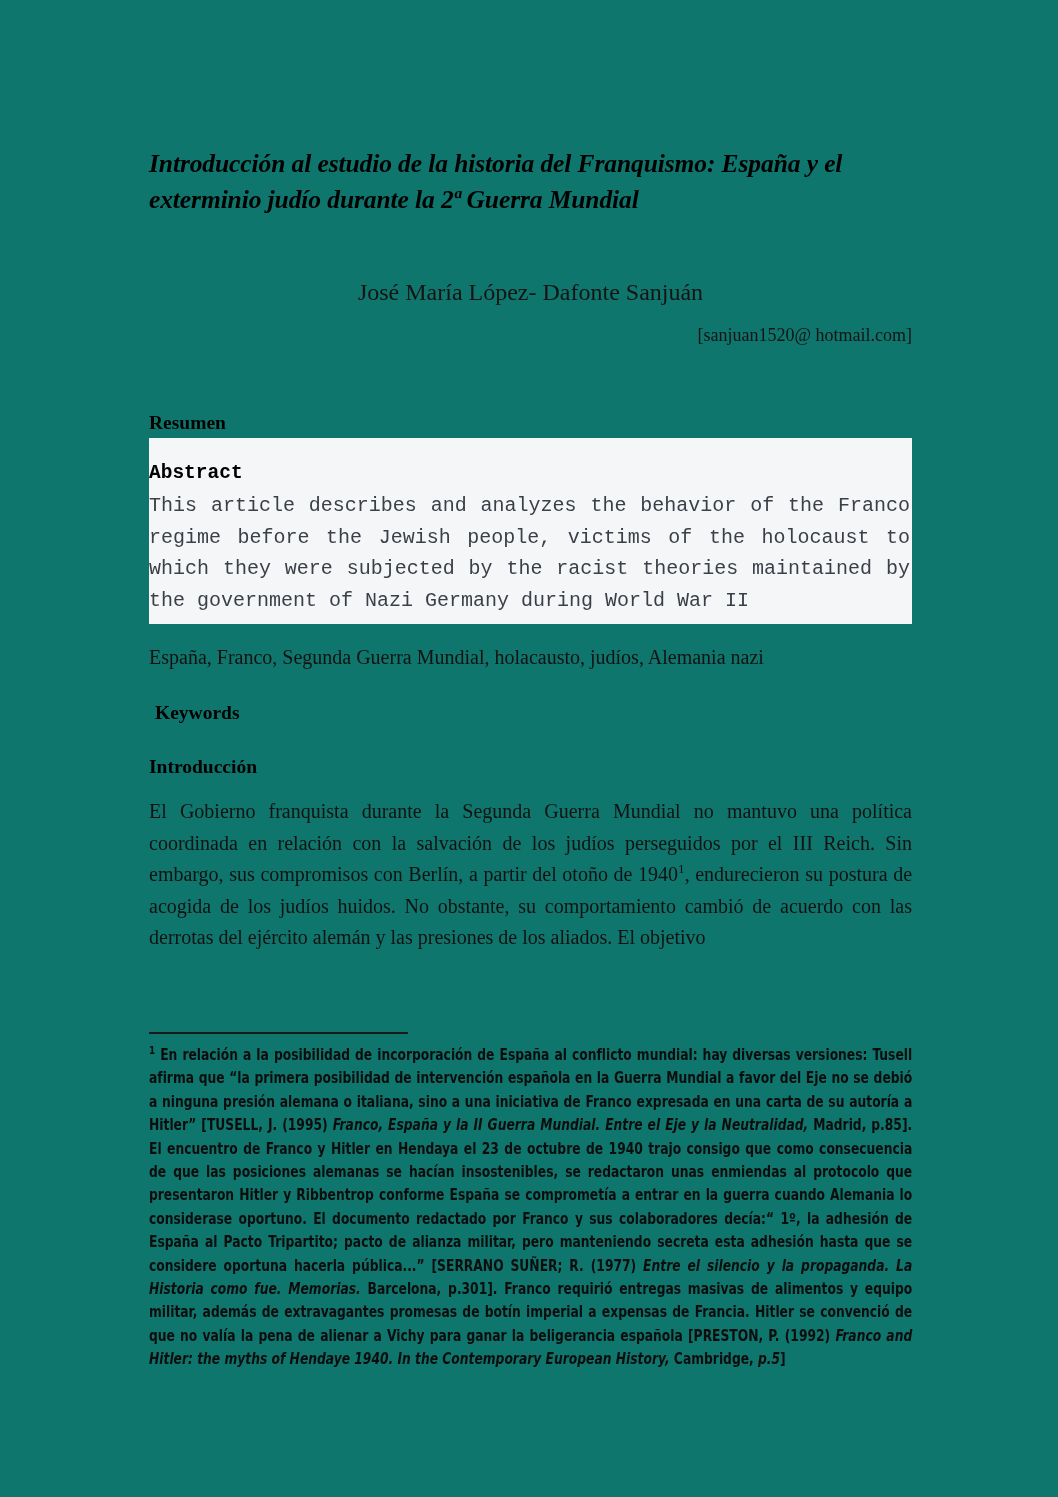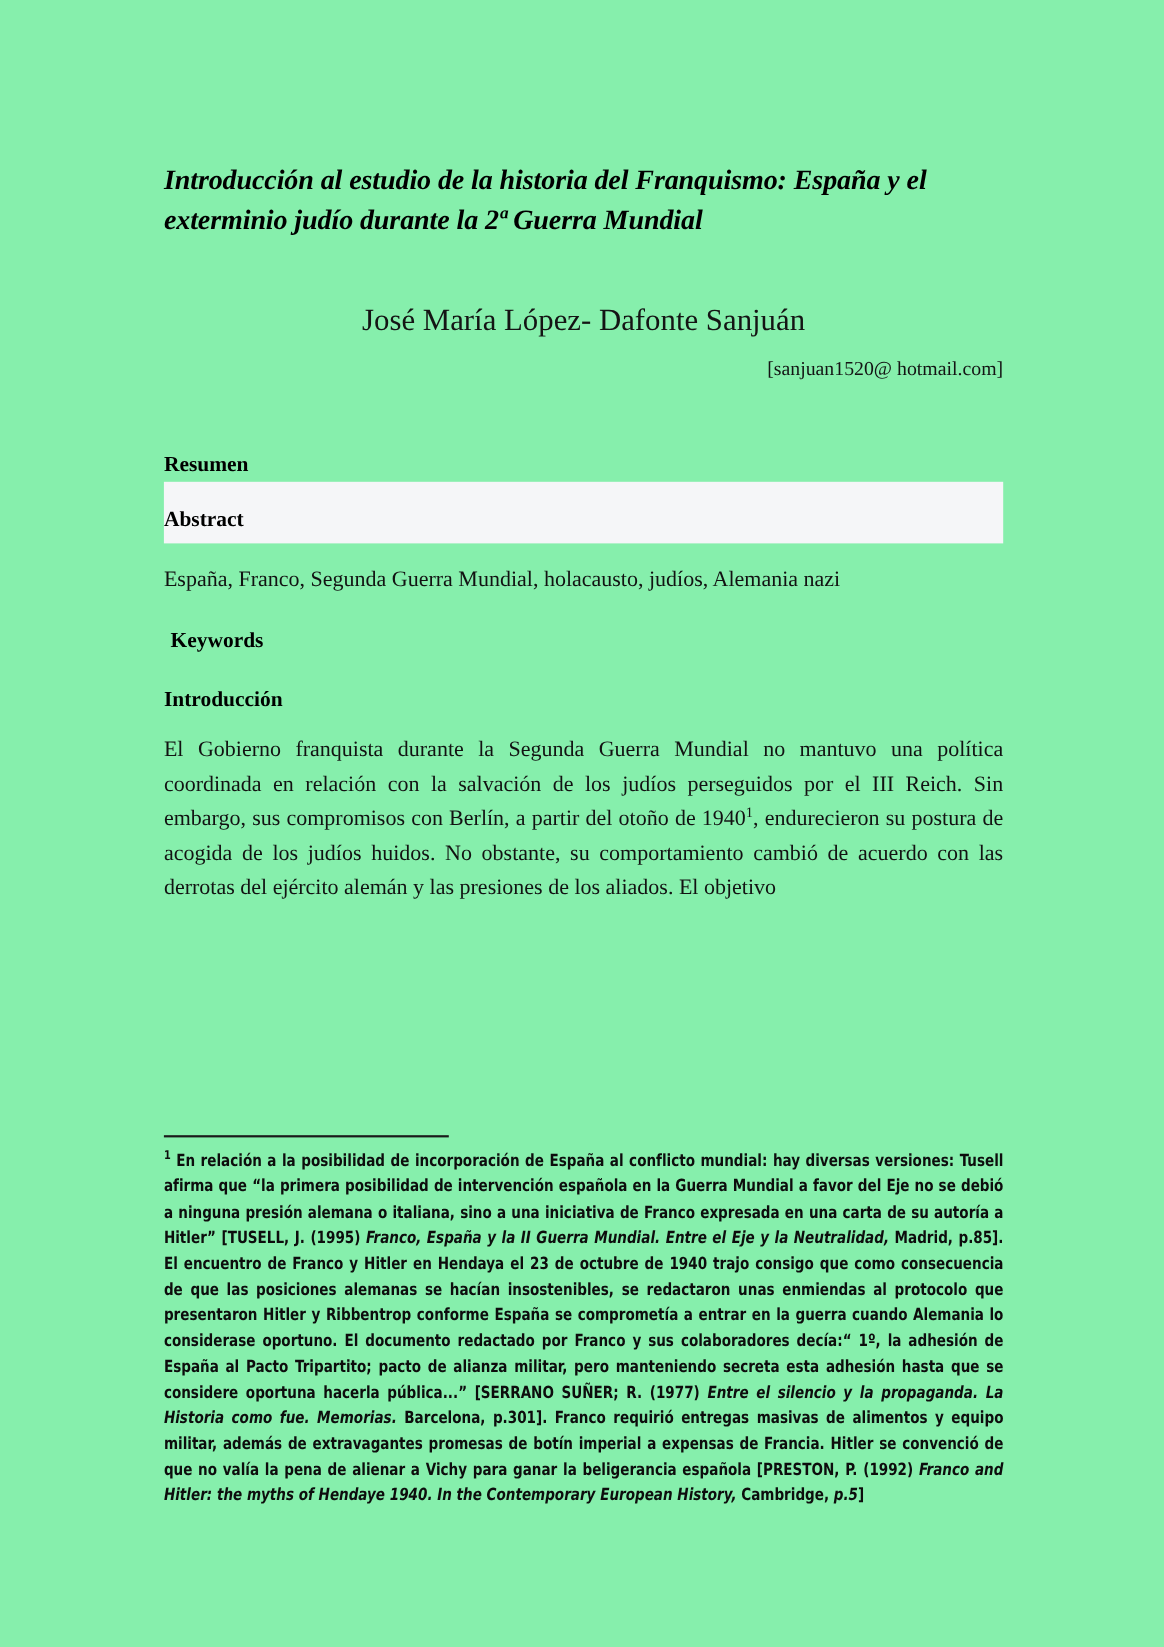--- a/index.html
+++ b/index.html
@@ -14,21 +14,21 @@
     overflow: hidden;
     font-family: "Liberation Serif", "DejaVu Serif", serif;
     color: #101010;
     -webkit-font-smoothing: antialiased;
   }
 
   .page {
     position: relative;
     width: 1058px;
     height: 1497px;
-    background: #86efac;
+    background: #0f766e;
     box-sizing: border-box;
     padding: 0;
   }
 
   .content {
     position: absolute;
     left: 149px;
     top: 0;
     width: 763px;
   }
@@ -42,21 +42,21 @@
     line-height: 36px;
     letter-spacing: -0.1px;
     margin: 0;
     padding-top: 146px;
     color: #000;
   }
 
   
   .author-line {
     text-align: center;
-    font-size: 28px;
+    font-size: 24px;
     line-height: 28px;
     margin: 0;
     padding-top: 60px;
     color: #141414;
   }
   .email-line {
     text-align: right;
     font-size: 18px;
     line-height: 26px;
     margin: 0;
@@ -95,20 +95,21 @@
     margin: 0;
     padding-top: 18px;
     color: #121212;
   }
 
   
   .abstract-block {
     background: #f5f6f8;
     padding: 4px 2px 8px 0;
     margin-top: 2px;
+    font-family: Liberation Mono, monospace;
   }
   .abstract-block .body-par {
     color: #3b3f48;
     padding-top: 4px;
   }
 
   sup.fn-ref {
     font-size: 0.66em;
     vertical-align: super;
     line-height: 0;
@@ -162,20 +163,21 @@
     <p class="author-line">José María López- Dafonte Sanjuán</p>
 
     <p class="email-line">[sanjuan1520@ hotmail.com]</p>
 
     <h2 class="heading heading-resumen">Resumen</h2>
 
 
     <div class="abstract-block">
       <h2 class="heading heading-abstract">Abstract</h2>
 
+      <p class="body-par">This article describes and analyzes the behavior of the Franco regime before the Jewish people, victims of the holocaust to which they were subjected by the racist theories maintained by the government of Nazi Germany during World War II</p>
     </div>
 
 
     <p class="kw-line">España, Franco, Segunda Guerra Mundial, holacausto, judíos, Alemania nazi</p>
 
     <h2 class="heading heading-keywords"> Keywords</h2>
 
 
     <h2 class="heading heading-intro">Introducción</h2>
 

